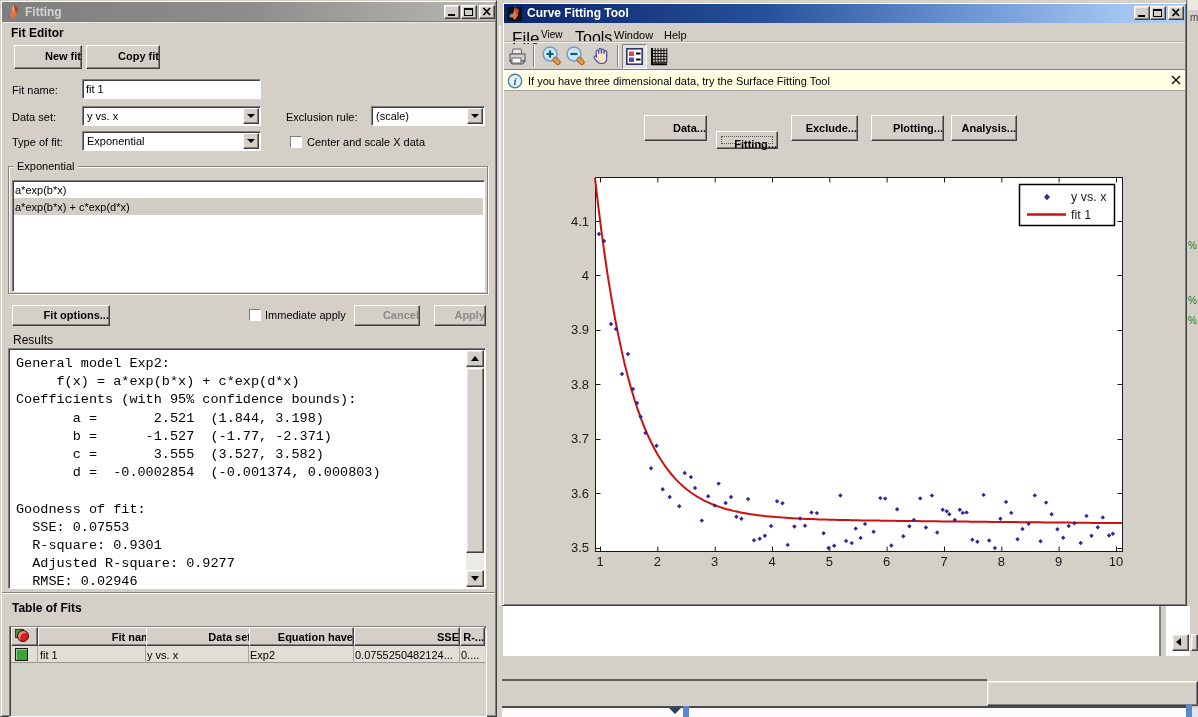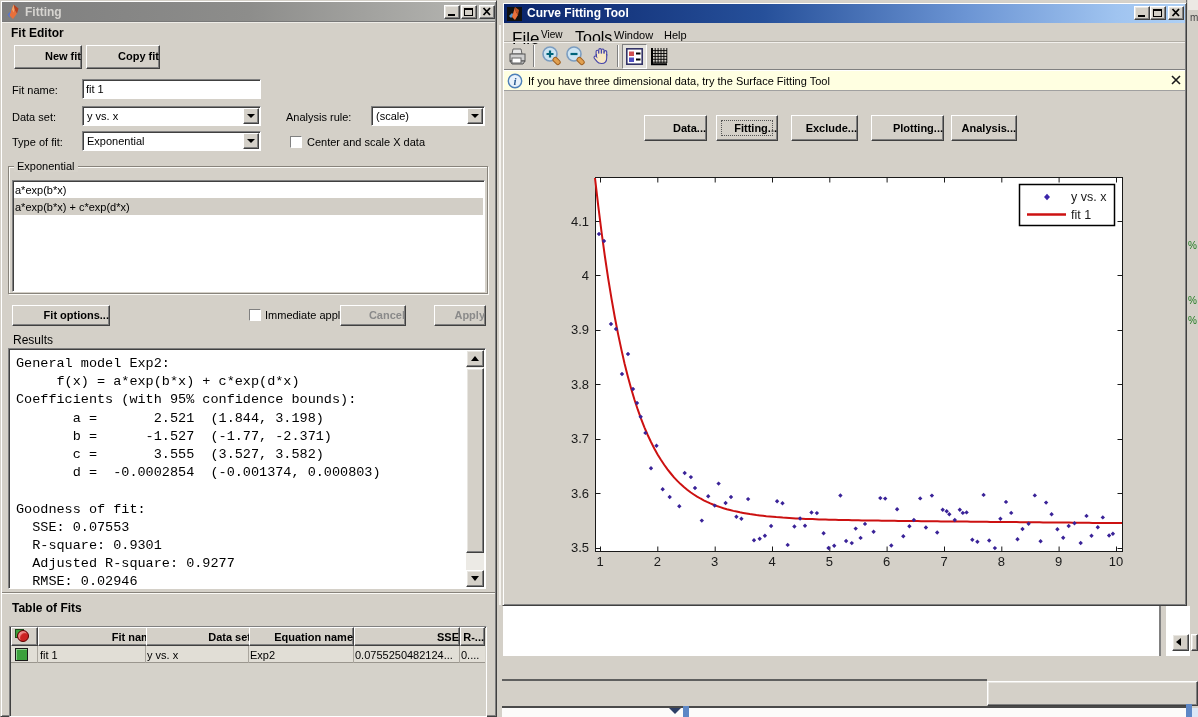--- a/index.html
+++ b/index.html
@@ -85,21 +85,21 @@
 <div class="abs btn" style="left:14px;top:45px;width:68px;height:24px;line-height:21px">New fit</div>
 <div class="abs btn" style="left:86px;top:45px;width:74px;height:24px;line-height:21px">Copy fit</div>
 
 <div class="abs lbl" style="left:12px;top:84px">Fit name:</div>
 <div class="abs sunken" style="left:82px;top:79px;width:179px;height:20px;padding:3px 2px 0 3px">fit 1</div>
 
 <div class="abs lbl" style="left:12px;top:111px">Data set:</div>
 <div class="abs sunken" style="left:82px;top:106px;width:179px;height:20px;padding:3px 2px 0 4px">y vs. x</div>
 <div class="abs btn" style="left:243px;top:108px;width:16px;height:16px"></div>
 <div class="abs" style="left:247px;top:114px;width:0;height:0;border-top:4px solid #000;border-left:4px solid transparent;border-right:4px solid transparent"></div>
-<div class="abs lbl" style="left:286px;top:111px">Analysis rule:</div>
+<div class="abs lbl" style="left:286px;top:111px">Exclusion rule:</div>
 <div class="abs sunken" style="left:371px;top:106px;width:114px;height:20px;padding:3px 2px 0 4px">(scale)</div>
 <div class="abs btn" style="left:467px;top:108px;width:16px;height:16px"></div>
 <div class="abs" style="left:471px;top:114px;width:0;height:0;border-top:4px solid #000;border-left:4px solid transparent;border-right:4px solid transparent"></div>
 
 <div class="abs lbl" style="left:12px;top:136px">Type of fit:</div>
 <div class="abs sunken" style="left:82px;top:131px;width:179px;height:20px;padding:3px 2px 0 4px">Exponential</div>
 <div class="abs btn" style="left:243px;top:133px;width:16px;height:16px"></div>
 <div class="abs" style="left:247px;top:139px;width:0;height:0;border-top:4px solid #000;border-left:4px solid transparent;border-right:4px solid transparent"></div>
 <div class="abs sunken" style="left:290px;top:136px;width:12px;height:12px;box-shadow:none"></div>
 <div class="abs lbl" style="left:307px;top:136px">Center and scale X data</div>
@@ -107,21 +107,21 @@
 <div class="abs etch" style="left:8px;top:166px;width:480px;height:128px"></div>
 <div class="abs lbl" style="left:14px;top:160px;background:#d6d2ca;padding:0 3px">Exponential</div>
 <div class="abs sunken" style="left:12px;top:180px;width:473px;height:112px"></div>
 <div class="abs lbl" style="left:15px;top:184px">a*exp(b*x)</div>
 <div class="abs" style="left:14px;top:198px;width:469px;height:17px;background:#d2cec6"></div>
 <div class="abs lbl" style="left:15px;top:201px">a*exp(b*x) + c*exp(d*x)</div>
 
 <div class="abs btn" style="left:12px;top:305px;width:98px;height:21px;line-height:19px">Fit options...</div>
 <div class="abs sunken" style="left:249px;top:309px;width:12px;height:12px;box-shadow:none"></div>
 <div class="abs lbl" style="left:265px;top:309px">Immediate apply</div>
-<div class="abs btn" style="left:340px;top:305px;width:66px;height:21px;line-height:19px;color:#8a8a8a">Cancel</div>
+<div class="abs btn" style="left:354px;top:305px;width:66px;height:21px;line-height:19px;color:#8a8a8a">Cancel</div>
 <div class="abs btn" style="left:434px;top:305px;width:52px;height:21px;line-height:19px;color:#8a8a8a">Apply</div>
 
 <div class="abs lbl" style="left:13px;top:333px;font-size:12px">Results</div>
 <div class="abs sunken" style="left:8px;top:348px;width:478px;height:241px"></div>
 <pre class="abs mono" style="left:16px;top:355px;font-size:13.5px;line-height:18.2px">General model Exp2:
      f(x) = a*exp(b*x) + c*exp(d*x)
 Coefficients (with 95% confidence bounds):
        a =       2.521  (1.844, 3.198)
        b =      -1.527  (-1.77, -2.371)
        c =       3.555  (3.527, 3.582)
@@ -154,21 +154,21 @@
 <div class="abs lbl" style="left:40px;top:649px">fit 1</div>
 <div class="abs lbl" style="left:147px;top:649px">y vs. x</div>
 <div class="abs lbl" style="left:250px;top:649px">Exp2</div>
 <div class="abs lbl" style="left:355px;top:649px">0.0755250482124...</div>
 <div class="abs lbl" style="left:461px;top:649px">0....</div>
 <div class="abs" style="left:15px;top:648px;width:13px;height:13px;background:#3ca03c;border:1px solid #1a1a1a;box-shadow:inset 1px 1px 0 #8fd08f"></div>
 
 <div class="abs btn" style="left:11px;top:627px;width:27px;height:19px"></div>
 <div class="abs btn" style="left:38px;top:627px;width:120px;height:19px;line-height:18px">Fit name</div>
 <div class="abs btn" style="left:146px;top:627px;width:106px;height:19px;line-height:18px">Data set</div>
-<div class="abs btn" style="left:249px;top:627px;width:105px;height:19px;line-height:18px">Equation name</div>
+<div class="abs btn" style="left:249px;top:627px;width:105px;height:19px;line-height:18px">Equation have</div>
 <div class="abs btn" style="left:354px;top:627px;width:106px;height:19px;line-height:18px">SSE</div>
 <div class="abs btn" style="left:460px;top:627px;width:25px;height:19px;line-height:18px">R-...</div>
 <div class="abs" style="left:15px;top:629px;width:9px;height:9px;background:#3ca03c;border:1px solid #1a4a1a"></div>
 <div class="abs" style="left:17px;top:630px;width:12px;height:12px;background:#cc2222;border-radius:50%;border:1px solid #5a0000;box-shadow:inset 2px 2px 1px #ee8888"></div>
 
 <div class="abs winborder" style="left:502px;top:2px;width:685px;height:604px"></div>
 <div class="abs tb-active" style="left:504px;top:4px;width:681px;height:19px"></div>
 <svg class="abs" style="left:507px;top:6px" width="16" height="16" viewBox="0 0 16 16">
   <rect x="0" y="1" width="15" height="14" fill="#111"></rect>
   <polygon points="2,10 5,7 7,9 4,12" fill="#4f94cd"></polygon>
@@ -241,21 +241,21 @@
 <svg class="abs" style="left:507px;top:73px" width="16" height="16" viewBox="0 0 16 16">
   <circle cx="8" cy="8" r="6.7" fill="#e8f2fb" stroke="#4c7fb8" stroke-width="1.4"></circle>
   <text x="8" y="12" font-family="Liberation Serif,serif" font-size="11" font-style="italic" font-weight="bold" text-anchor="middle" fill="#2c5c94">i</text>
 </svg>
 <div class="abs lbl" style="left:528px;top:75px;font-size:11px">If you have three dimensional data, try the Surface Fitting Tool</div>
 <svg class="abs" style="left:1169px;top:73px" width="14" height="14" viewBox="0 0 14 14">
     <path d="M3 3 L11 11 M11 3 L3 11" stroke="#1a1a1a" stroke-width="1.6"></path>
   </svg>
 
 <div class="abs btn" style="left:644px;top:115px;width:63px;height:26px;line-height:24px">Data...</div>
-<div class="abs btn" style="left:716px;top:115px;width:62px;height:26px;line-height:24px"><div style="position:absolute;left:4px;top:4px;right:4px;bottom:4px;border:1px dotted #555"></div>Fitting...</div>
+<div class="abs btn" style="left:716px;top:131px;width:62px;height:18px;line-height:24px"><div style="position:absolute;left:4px;top:4px;right:4px;bottom:4px;border:1px dotted #555"></div>Fitting...</div>
 <div class="abs btn" style="left:791px;top:115px;width:67px;height:26px;line-height:24px">Exclude...</div>
 <div class="abs btn" style="left:871px;top:115px;width:73px;height:26px;line-height:24px">Plotting...</div>
 <div class="abs btn" style="left:951px;top:115px;width:66px;height:26px;line-height:24px">Analysis...</div>
 
 <svg class="abs" style="left:0;top:0" width="1198" height="717" viewBox="0 0 1198 717">
 <rect x="595.5" y="177.5" width="527" height="374" fill="#ffffff" stroke="#1a1a1a" stroke-width="1"></rect>
 <path d="M600.5 551.5 V546.5 M600.5 177.5 V182.5 M657.8 551.5 V546.5 M657.8 177.5 V182.5 M715.2 551.5 V546.5 M715.2 177.5 V182.5 M772.5 551.5 V546.5 M772.5 177.5 V182.5 M829.8 551.5 V546.5 M829.8 177.5 V182.5 M887.1 551.5 V546.5 M887.1 177.5 V182.5 M944.5 551.5 V546.5 M944.5 177.5 V182.5 M1001.8 551.5 V546.5 M1001.8 177.5 V182.5 M1059.1 551.5 V546.5 M1059.1 177.5 V182.5 M1116.5 551.5 V546.5 M1116.5 177.5 V182.5 M595.5 548.5 H600.5 M1122.5 548.5 H1117.5 M595.5 493.5 H600.5 M1122.5 493.5 H1117.5 M595.5 439.5 H600.5 M1122.5 439.5 H1117.5 M595.5 384.5 H600.5 M1122.5 384.5 H1117.5 M595.5 330.5 H600.5 M1122.5 330.5 H1117.5 M595.5 275.5 H600.5 M1122.5 275.5 H1117.5 M595.5 221.5 H600.5 M1122.5 221.5 H1117.5" stroke="#1a1a1a" stroke-width="1" fill="none"></path>
 <g font-family="Liberation Sans,sans-serif" font-size="13" fill="#1a1a1a">
 <text x="600.0" y="566" text-anchor="middle">1</text>
 <text x="657.3" y="566" text-anchor="middle">2</text>

